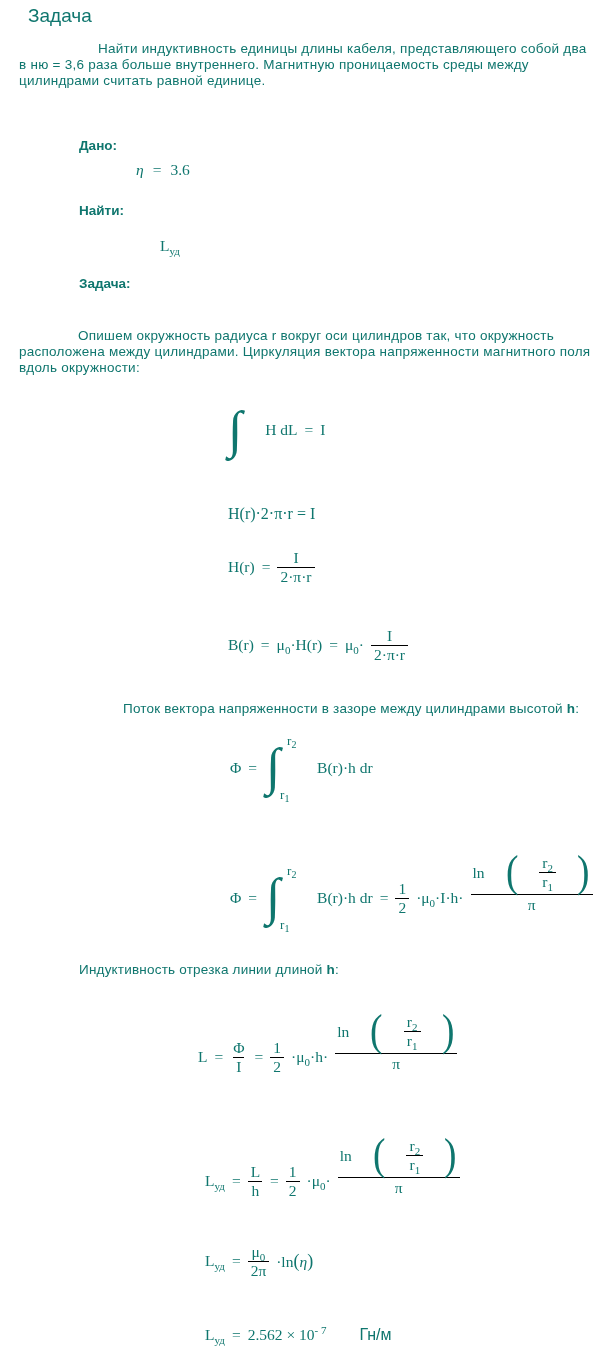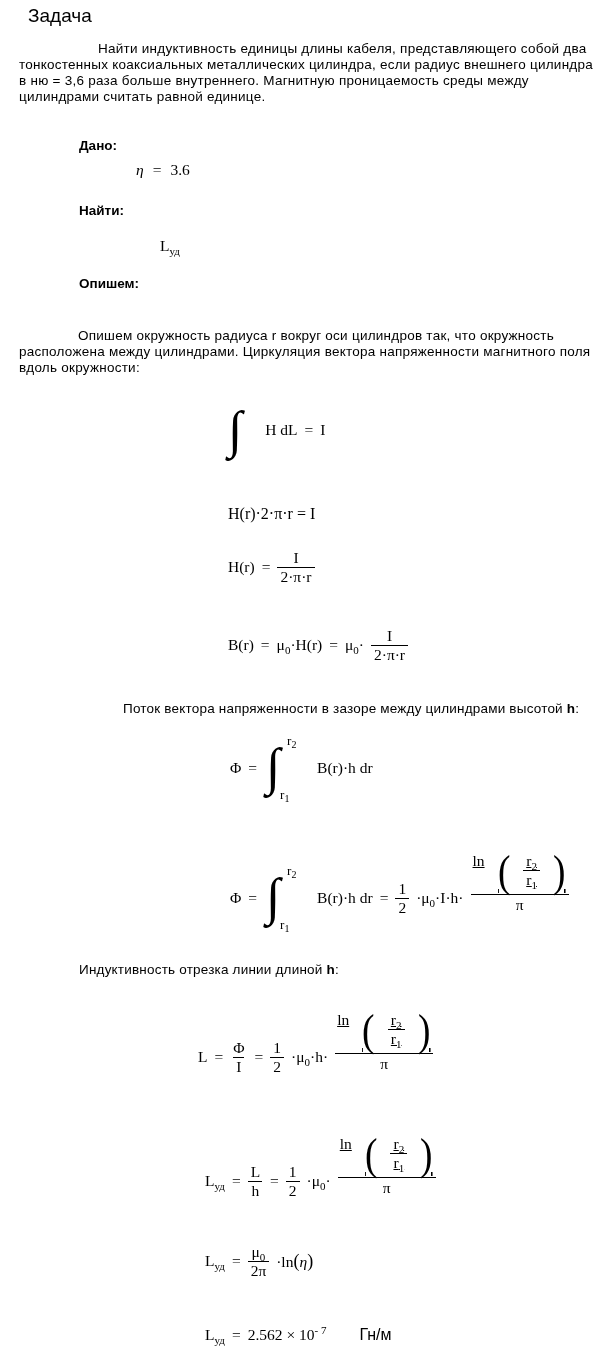--- a/index.html
+++ b/index.html
@@ -1,16 +1,16 @@
 <!DOCTYPE html>
 <html><head>
 <meta charset="utf-8">
 <style>
   html,body{margin:0;padding:0;background:#ffffff;}
-  .page{position:relative;width:614px;height:1358px;background:#ffffff;color:#000000;overflow:hidden;}
+  .page{position:relative;width:614px;height:1358px;background:#ffffff;color:#0f766e;overflow:hidden;}
   .abs{position:absolute;}
   .title{font-family:"Liberation Sans",sans-serif;font-size:19px;white-space:nowrap;}
   .txt{font-family:"Liberation Sans",sans-serif;font-size:13.5px;line-height:16px;letter-spacing:0.25px;white-space:nowrap;}
   .indent1{padding-left:79px;}
   .indent2{padding-left:59px;}
   .lbl{font-family:"Liberation Sans",sans-serif;font-weight:bold;font-size:13.5px;white-space:nowrap;}
   .cap{font-family:"Liberation Sans",sans-serif;font-size:13.5px;letter-spacing:0.2px;white-space:nowrap;}
   .cap b{font-weight:bold;}
   .math{font-family:"Liberation Serif",serif;font-size:16px;white-space:nowrap;}
   .mrow{position:absolute;display:flex;align-items:center;gap:7px;
@@ -23,52 +23,51 @@
   .sp{font-size:11px;position:relative;top:-6px;}
   .ital{font-style:italic;}
   .int1{font-size:52px;line-height:1;}
   .intw{position:relative;display:inline-block;width:46px;height:66px;flex:0 0 auto;}
   .intw .g{position:absolute;left:2px;top:50%;transform:translateY(-52%);font-size:52px;line-height:1;}
   .intw .lt{position:absolute;left:23px;top:-2px;font-size:13px;}
   .intw .lb{position:absolute;left:16px;bottom:-2px;font-size:13px;}
   .intw .ss{font-size:10px;top:3px;}
   .bp{font-size:44px;line-height:0.92;display:inline-block;transform:scaleX(0.85);}
   .lnfrac{display:inline-flex;flex-direction:column;align-items:center;position:relative;top:-15px;}
-  .lnnum{display:flex;align-items:flex-start;gap:12px;padding:0 2px 1px 2px;text-decoration:underline;}
+  .lnnum{display:flex;align-items:center;gap:20px;padding:0 2px 1px 2px;}
   .lnfrac .pid{border-top:1px solid #000;align-self:stretch;text-align:center;padding-top:1px;}
   .units{font-family:"Liberation Sans",sans-serif;font-size:16px;margin-left:26px;}
   .p19{font-size:18px;}
 </style>
 </head>
 <body>
 
 <div class="page">
 
   <div class="abs title" style="left:28px;top:5px;">Задача</div>
 
   <div class="abs" style="left:19px;top:41px;">
     <div class="txt indent1">Найти индуктивность единицы длины кабеля, представляющего собой два</div>
-    <div class="txt">тонкостенных коаксиальных металлических цилиндра, если радиус внешнего цилиндра</div>
     <div class="txt">в ню = 3,6 раза больше внутреннего. Магнитную проницаемость среды между</div>
     <div class="txt">цилиндрами считать равной единице.</div>
   </div>
 
   <div class="abs lbl" style="left:79px;top:138px;text-align:right;">Дано:</div>
   <div class="mrow" style="left:136px;top:160px;height:20px;gap:9px;">
     <span class="ital">η</span>
     <span>=</span>
     <span>3.6</span>
   </div>
 
   <div class="abs lbl" style="left:79px;top:203px;">Найти:</div>
   <div class="mrow" style="left:160px;top:235px;height:22px;">
     <span class="grp"><span>L</span><span class="ss">уд</span></span>
   </div>
 
-  <div class="abs lbl" style="left:79px;top:276px;">Опишем:</div>
+  <div class="abs lbl" style="left:79px;top:276px;">Задача:</div>
 
   <div class="abs" style="left:19px;top:328px;">
     <div class="txt indent2">Опишем окружность радиуса r вокруг оси цилиндров так, что окружность</div>
     <div class="txt">расположена между цилиндрами. Циркуляция вектора напряженности магнитного поля</div>
     <div class="txt">вдоль окружности:</div>
   </div>
 
   <div class="mrow" style="left:228px;top:399px;height:62px;">
     <span class="int1">∫</span>
     <span style="margin-left:16px;">H dL</span>

